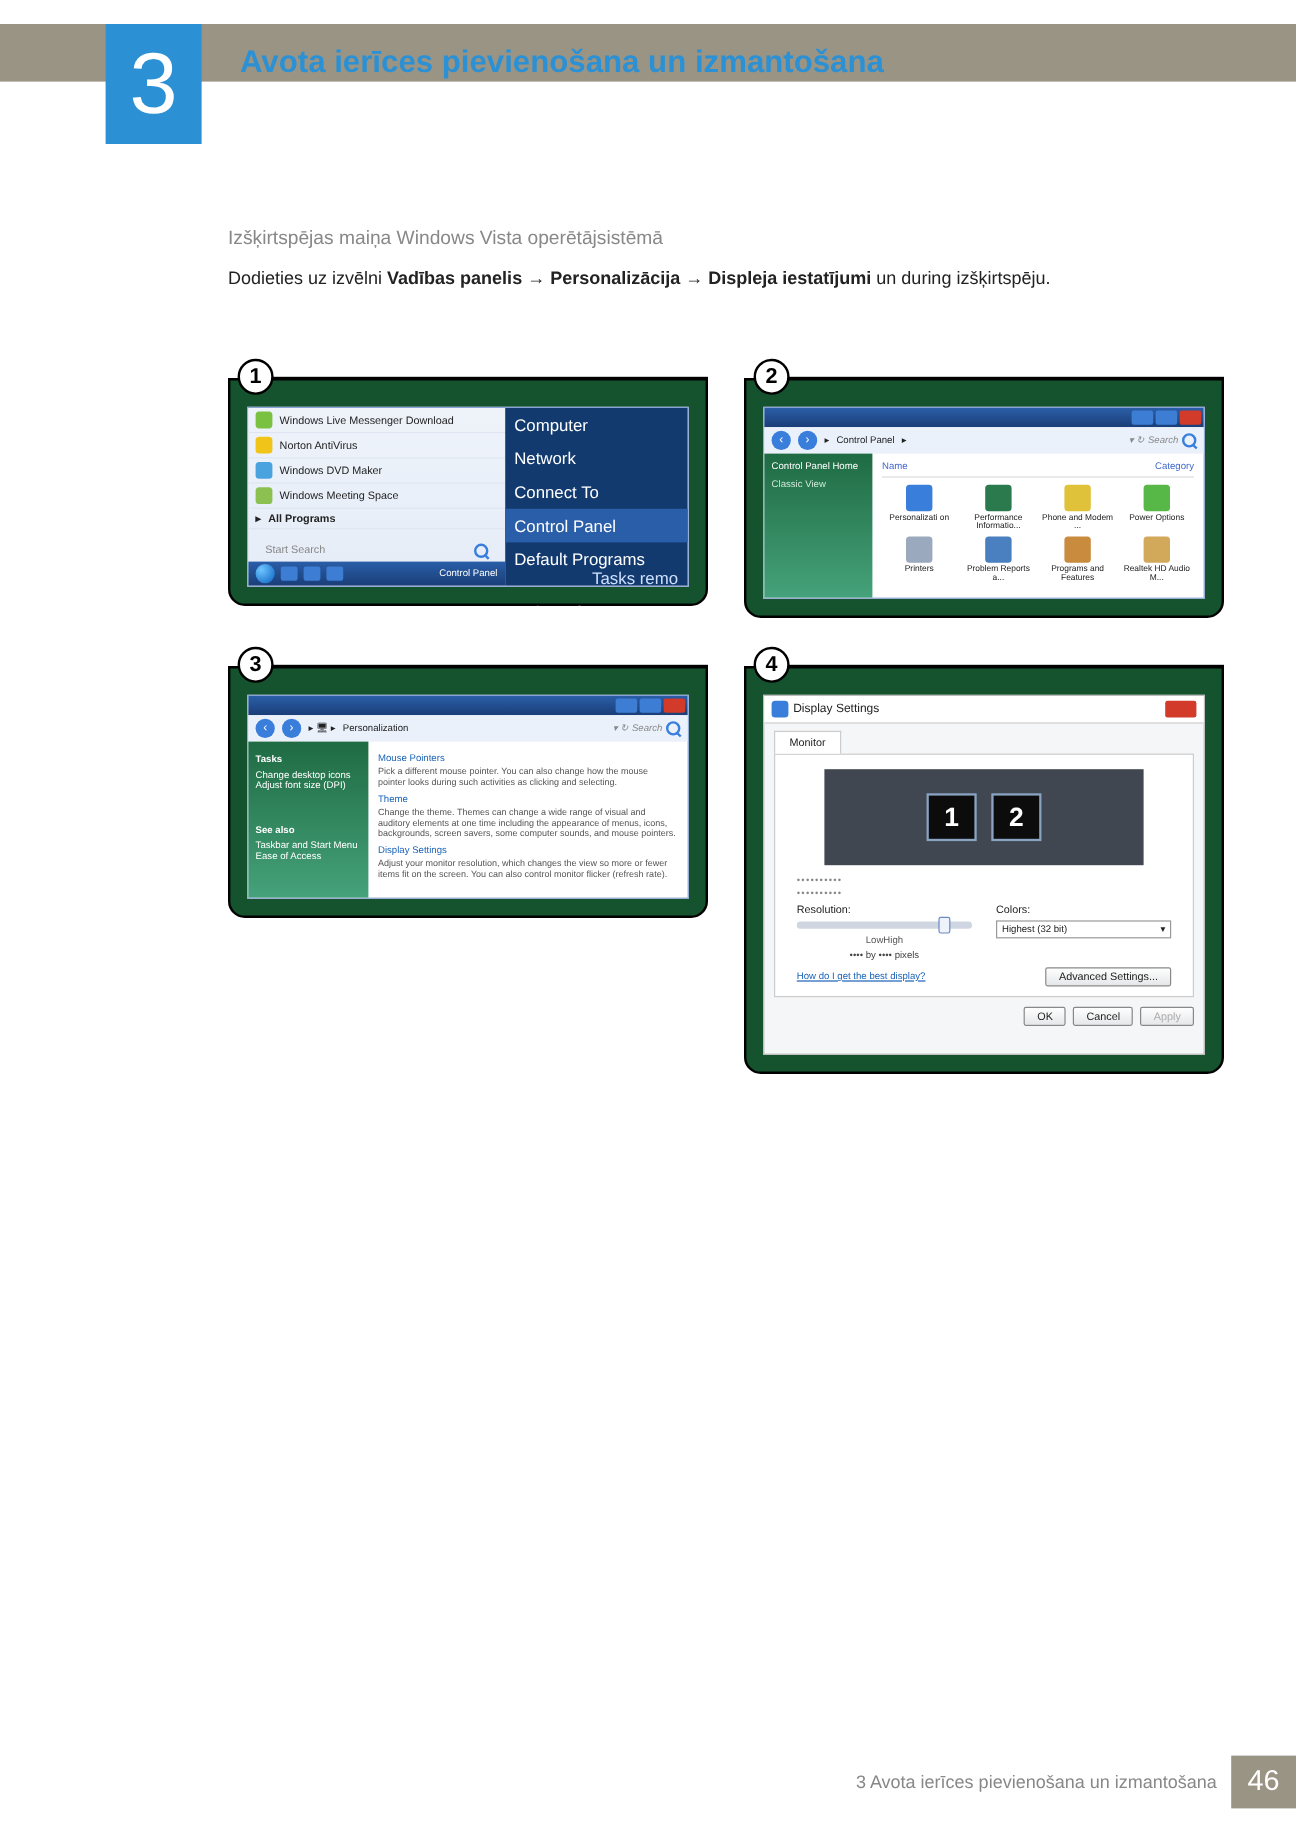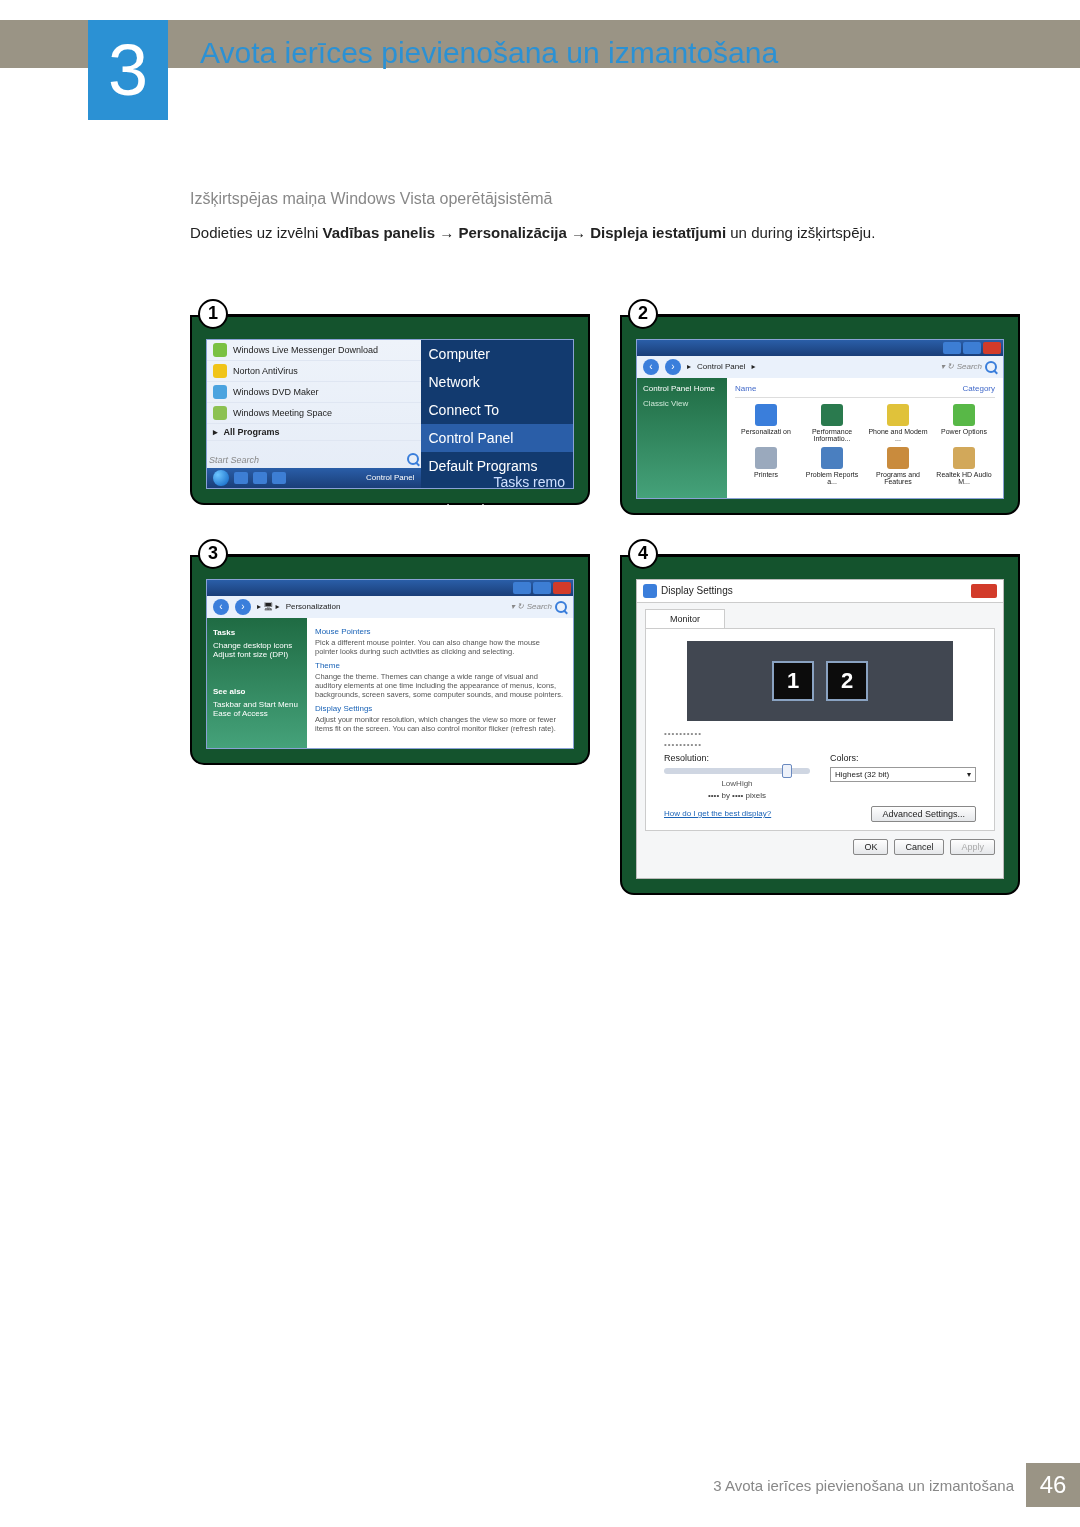--- a/index.html
+++ b/index.html
@@ -25,22 +25,22 @@
     display: flex;
     align-items: center;
     justify-content: center;
     font-size: 72px;
     font-weight: 300;
   }
   .chapter-title {
     position: absolute;
     top: 36px; left: 200px;
     color: #2b91d4;
-    font-size: 30px;
-    font-weight: 400;
+    font-size: 26px;
+    font-weight: 700;
   }
   .content {
     position: absolute;
     top: 190px; left: 190px; right: 60px;
   }
   .subheading {
     color: #888;
     font-size: 16px;
     margin-bottom: 14px;
   }
@@ -106,23 +106,23 @@
     border-bottom: 1px solid #dfe6f2;
     font-size: 9px;
   }
   .ic { width:14px; height:14px; border-radius:3px; display:inline-block; }
   .ic-msn { background:#7ac142; }
   .ic-av  { background:#f0c419; }
   .ic-dvd { background:#4aa3df; }
   .ic-meet{ background:#8cc152; }
   .start-all { font-weight:bold; }
   .start-search {
-    margin-top:auto; padding:3px 2px;
-    display:flex; align-items:flex-end; justify-content:space-between;
-    font-style:italic; color:#888;
+    margin-top:auto; padding:3px 14px;
+    display:flex; align-items:flex-start; justify-content:space-between;
+    color:#888;
   }
   .mag { width:12px; height:12px; border-radius:50%; border:2px solid #3a7edb; position:relative; }
   .mag::after { content:""; position:absolute; width:5px; height:2px; background:#3a7edb; bottom:-2px; right:-3px; transform:rotate(45deg); }
   .taskbar {
     display:flex; align-items:center; padding:2px 6px;
     background:linear-gradient(#2a5ea8,#1a3e78); color:#fff; gap:5px;
   }
   .win-orb { width:16px; height:16px; border-radius:50%; background:radial-gradient(circle at 30% 30%, #6ec6ff, #0a60c2); }
   .tb-btn { width:14px; height:12px; background:#3d7ed4; border-radius:2px; }
   .tb-cp { font-size:8px; margin-left:auto; }
@@ -161,21 +161,21 @@
   .pz-side { width:100px; background:linear-gradient(#1f6b43,#45a27a); color:#fff; padding:6px; font-size:8px; }
   .pz-side .hd { font-weight:bold; margin:4px 0; }
   .pz-main { flex:1; padding:5px 8px; font-size:8px; color:#333; }
   .pz-sec-title { color:#1a63b7; margin-top:4px; }
   .pz-desc { color:#555; font-size:7.5px; line-height:1.2; margin:2px 0 5px 0; }
   
   .shot4 { height: 300px; border-color:#bbb; background:#f5f6f7; position:relative; }
   .ds-title { display:flex; justify-content:space-between; align-items:center; padding:4px 6px; font-size:10px; border-bottom:1px solid #ccc; background:#fff; }
   .ds-ic { width:14px; height:14px; border-radius:3px; background:#3a7edb; }
   .ds-close { width:26px; height:14px; background:#d23b2a; border-radius:2px; }
-  .ds-tab { display:inline-block; padding:4px 24px; background:#fff; border:1px solid #ccc; border-bottom:none; margin:6px 0 0 8px; font-size:9px; }
+  .ds-tab { display:inline-block; padding:4px 12px; background:#fff; border:1px solid #ccc; border-bottom:none; margin:6px 0 0 8px; font-size:9px; }
   .ds-pane { background:#fff; border:1px solid #ccc; margin:0 8px 8px 8px; padding:8px; }
   .ds-monitors {
     background:#414751; height:80px; margin:4px auto 8px;
     width:80%; display:flex; align-items:center; justify-content:center; gap:12px;
   }
   .mon { width:42px; height:40px; background:#0c0c0c; border:2px solid #8aa3c2; color:#fff; font-size:22px; display:flex; align-items:center; justify-content:center; font-weight:bold; }
   .dots { color:#888; font-size:8px; margin:0 0 2px 10px; letter-spacing:1px; }
   .ds-row { display:flex; gap:20px; font-size:9px; margin:4px 10px; }
   .ds-col { flex:1; }
   .slider { position:relative; height:6px; background:#cfd6e2; border-radius:3px; margin:5px 0; }

